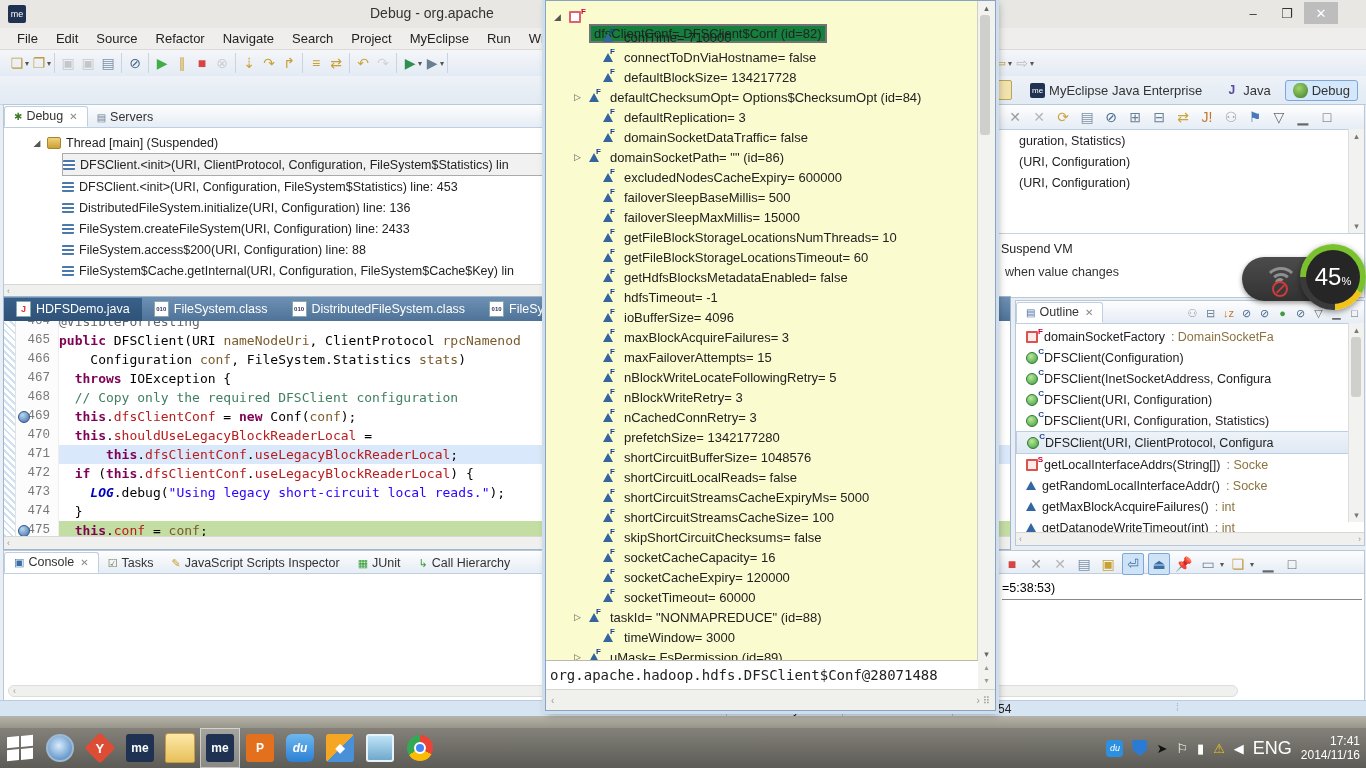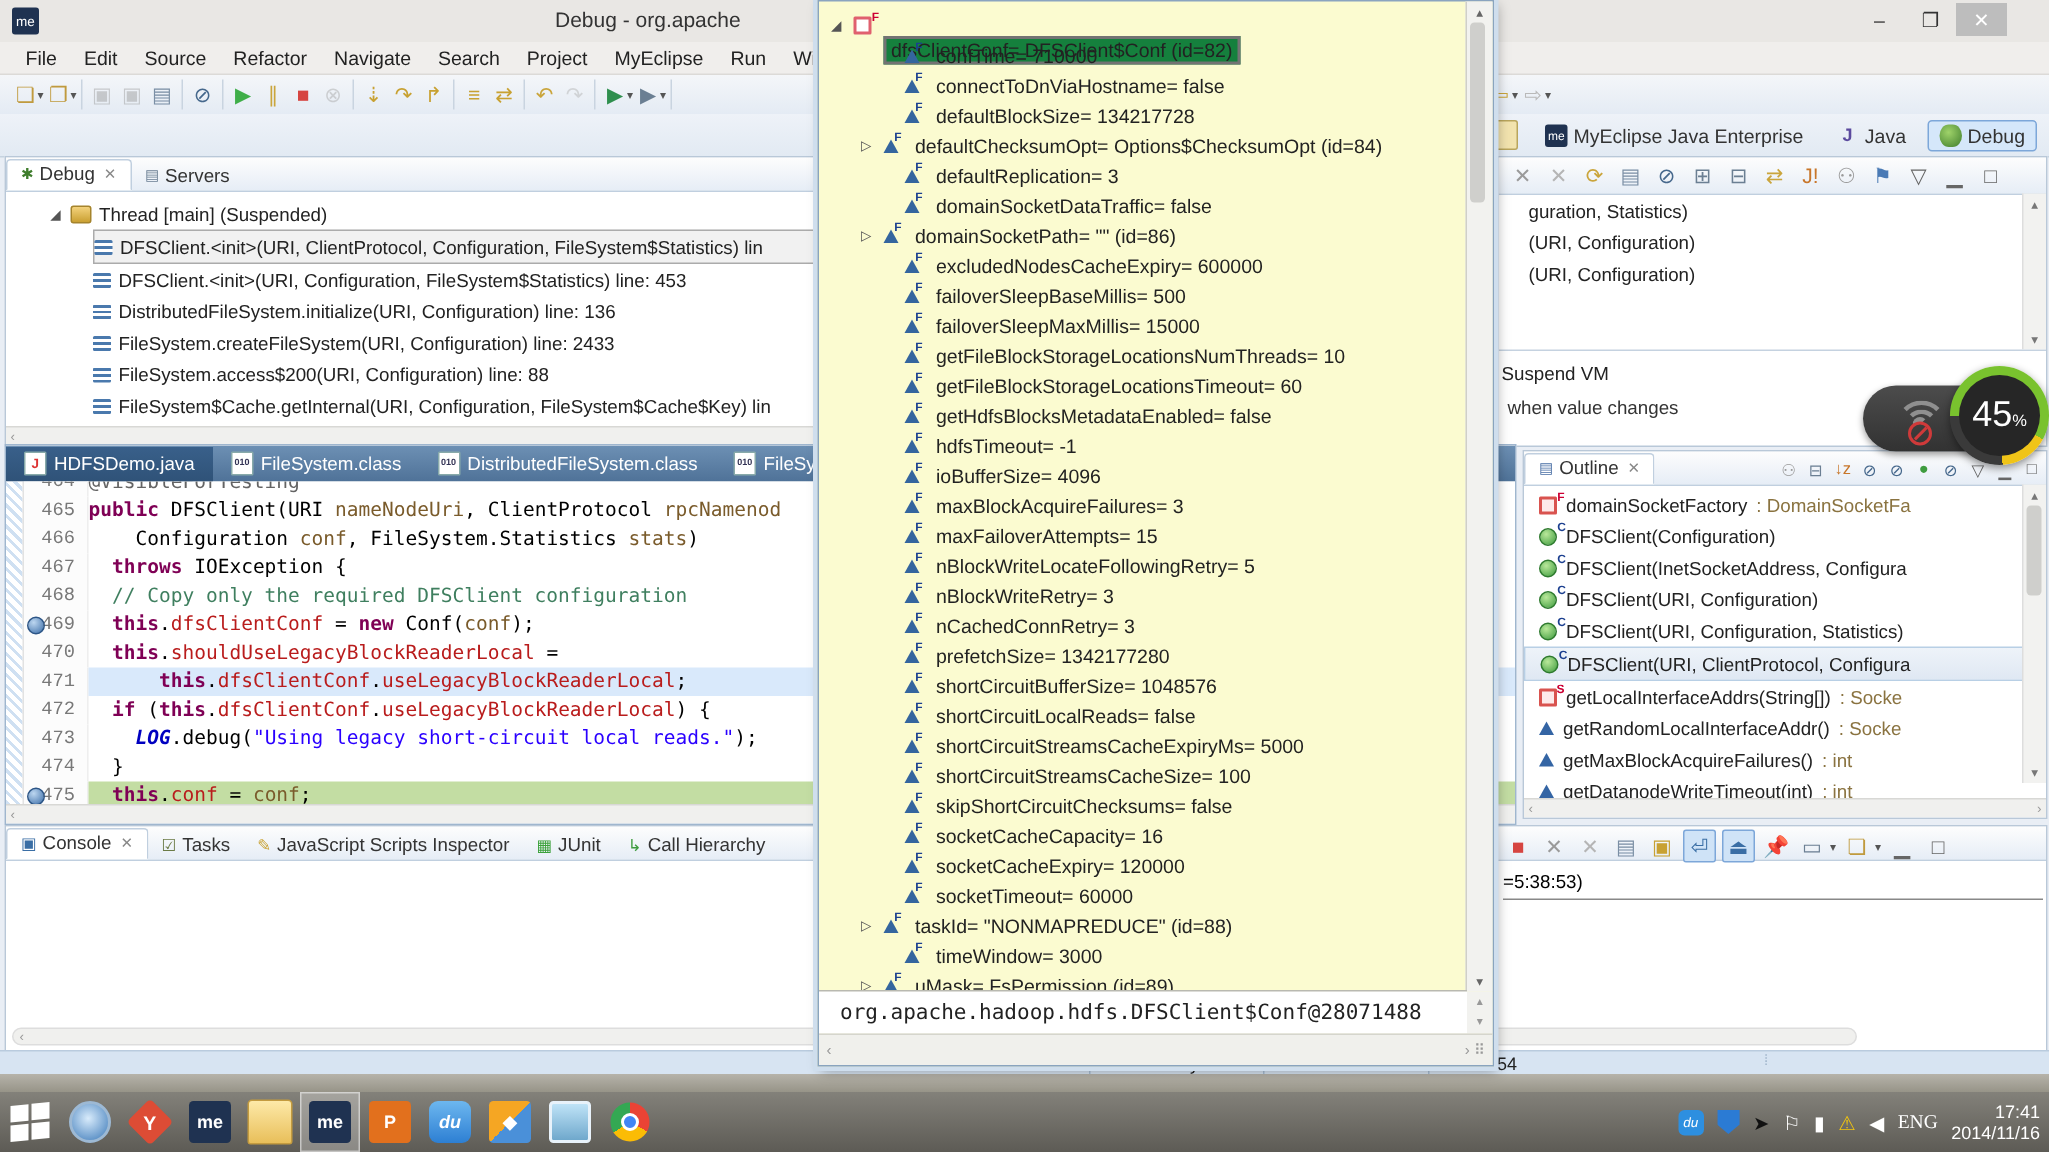--- a/index.html
+++ b/index.html
@@ -106,21 +106,21 @@
   #vp-list{position:absolute;left:0;top:0;right:17px;bottom:49px;overflow:hidden;padding-top:6px;}
   .vrow{display:flex;align-items:center;height:20px;font-size:13px;white-space:nowrap;gap:6px;}
   .vrow .exp{width:11px;}
   .vlabel{padding:0 3px;}
   .vsel{background:#15803d;border:2px solid #737373;margin-top:32px;}
   .vic{position:relative;flex:none;margin-right:2px;}
   .vic-priv{width:8px;height:8px;background:#fff;border:2px solid #e0606e;border-radius:1px;}
   .vic-def{width:0;height:0;border-left:5px solid transparent;border-right:5px solid transparent;border-bottom:9px solid #34659e;}
   #vp-vscroll{position:absolute;right:0;top:0;width:17px;bottom:49px;background:#f2f2ef;border-left:1px solid #cfcfc8;color:#666;font-size:9px;text-align:center;}
   #vp-detail{position:absolute;left:0;right:17px;bottom:21px;height:28px;background:#fff;border-top:1px solid #b9b9b0;
-    font-family:"DejaVu Sans Mono",monospace;font-size:14px;display:flex;align-items:center;padding-left:14px;}
+    font-family:"DejaVu Sans Mono",monospace;font-size:14px;display:flex;align-items:center;padding-left:4px;}
   #vp-detail-scr{position:absolute;right:0;bottom:21px;width:17px;height:28px;background:#f2f2ef;color:#999;font-size:8px;text-align:center;line-height:13px;}
   #vp-hscroll{position:absolute;left:0;right:0;bottom:0;height:21px;background:#f0f0ec;border-top:1px solid #d5d5cd;color:#999;font-size:10px;display:flex;align-items:center;justify-content:space-between;padding:0 5px;box-sizing:border-box;}
   
   #widget45{left:1242px;top:244px;width:124px;height:68px;z-index:60;}
   #w45-pill{position:absolute;left:0;top:13px;width:100px;height:44px;border-radius:22px;background:linear-gradient(#4c4c4c,#323232);box-shadow:0 2px 5px rgba(0,0,0,.4);}
   .warc{position:absolute;border:3px solid #8f8f8f;border-color:#8f8f8f transparent transparent transparent;border-radius:50%;}
   #w45-ban{position:absolute;left:30px;top:24px;width:12px;height:12px;border:2px solid #cf3a3a;border-radius:50%;background:rgba(60,60,60,.2);}
   #w45-ban::after{content:"";position:absolute;left:1px;top:5px;width:11px;border-top:2px solid #cf3a3a;transform:rotate(-45deg);}
   #w45-circle{position:absolute;left:58px;top:0;width:66px;height:66px;border-radius:50%;
     background:conic-gradient(from -90deg,#79c22e 0 58%,#f0c418 58% 74%,#3a3a3a 74% 100%);
@@ -825,21 +825,21 @@
       <div id="tray">
       <span id="tray-icons" style="display:flex;align-items:center;gap:9px;">
           <span style="width: 17px; height: 17px; background: rgb(45, 143, 224); border-radius: 4px; color: rgb(255, 255, 255); font-size: 9px; font-style: italic; display: inline-flex; align-items: center; justify-content: center;">du</span>
           <span class="shield"></span>
           <span class="tray-ic" style="color: rgb(17, 17, 17);">➤</span>
           <span class="tray-ic" style="color: rgb(255, 255, 255);">⚐</span>
           <span class="tray-ic" style="color: rgb(255, 255, 255);">▮</span>
           <span class="tray-ic" style="color: rgb(243, 197, 14);">⚠</span>
           <span class="tray-ic" style="color: rgb(255, 255, 255);">◀</span>
         </span>
-      <span style="font-size:13px;font-family:Liberation Serif, serif;">ENG</span>
+      <span style="font-size:18px;">ENG</span>
       <span id="clock">
         <div>17:41</div>
         <div>2014/11/16</div>
       </span>
     </div>
   </div>
 
 </div>
 
 </body></html>

